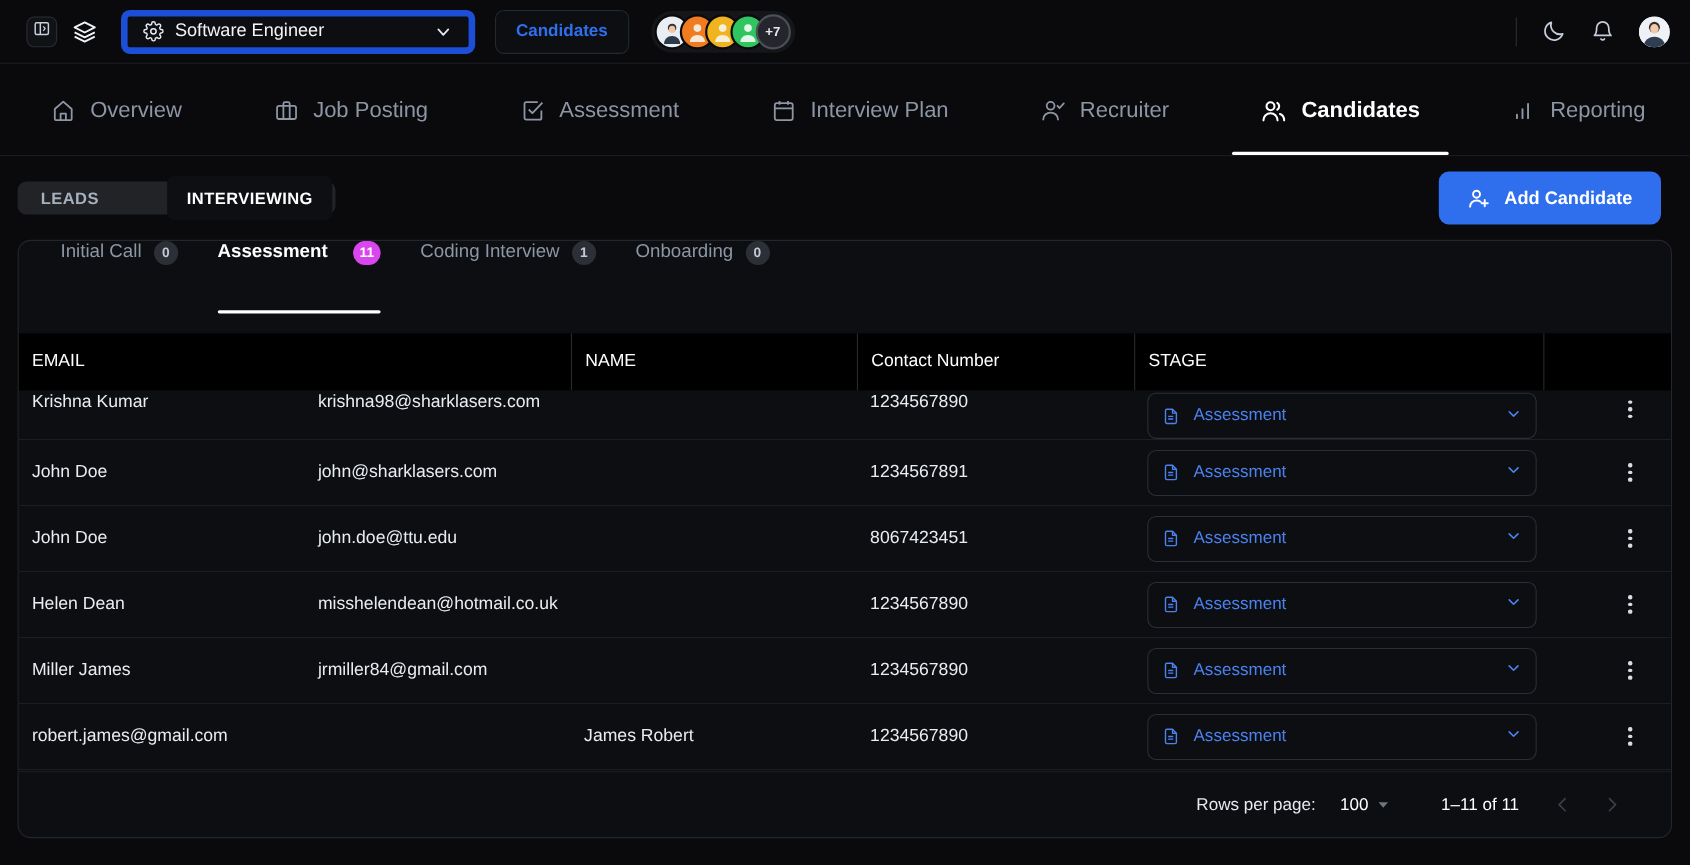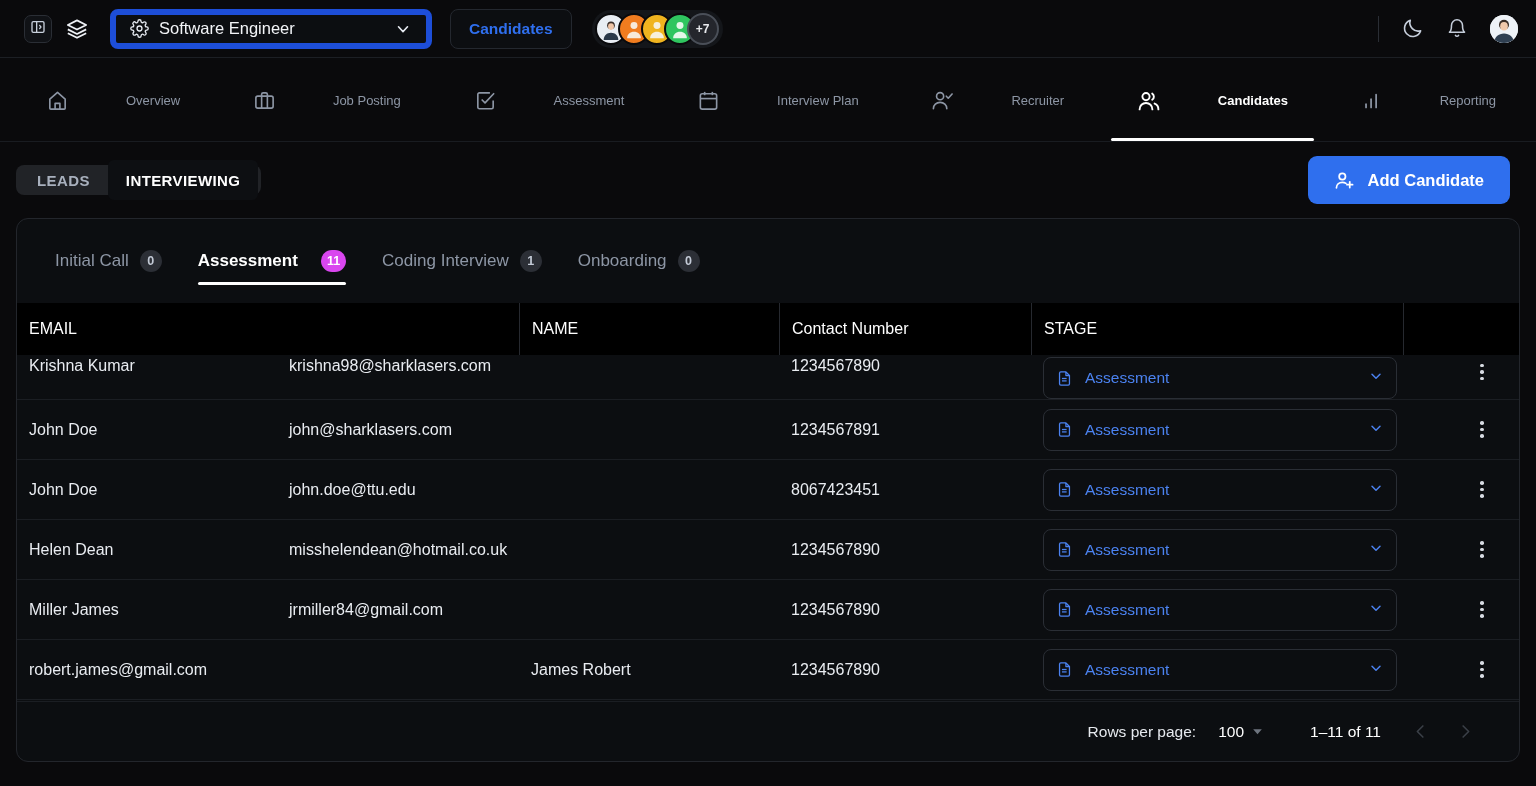--- a/index.html
+++ b/index.html
@@ -106,25 +106,24 @@
     display: flex;
     align-items: center;
     padding: 0 40px 0 46px;
     border-bottom: 1px solid #191c21;
     position: relative;
   }
   .nav-item {
     display: flex; align-items: center;
     height: 100%;
     color: #8d96a5;
-    font-size: 13px;
+    font-size: 20px;
     cursor: pointer;
     position: relative;
     padding-top: 2px;
-    gap: 44px;
   }
   .nav-item .ni { margin-right: 13px; display:flex; }
   .nav-item.active { color: #ffffff; font-weight: bold; }
   .nav-item.active::after {
     content: "";
     position: absolute;
     left: -26px; right: -26px; bottom: 0;
     height: 3px;
     background: #ffffff;
     border-radius: 2px;
@@ -137,20 +136,21 @@
     display: flex; align-items: center;
     padding: 0 26px 0 16px;
   }
   .seg {
     display: flex;
     background: #212327;
     border-radius: 8px;
     padding: 3px;
     height: 30px;
     align-items: center;
+    gap: 44px;
   }
   .seg-item {
     height: 40px;
     padding: 0 18px;
     display: flex; align-items: center;
     font-size: 15px;
     font-weight: bold;
     letter-spacing: 0.4px;
     color: #a8b0bd;
     border-radius: 6px;
@@ -186,21 +186,21 @@
     overflow: hidden;
   }
   .stage-tabs {
     height: 84px;
     display: flex;
     align-items: center;
     padding: 0 12px 0 20px;
     gap: 0;
   }
   .stab {
-    display: flex; align-items: center;
+    display: flex; 
     height: 84px;
     padding: 0 18px;
     color: #8d96a5;
     font-size: 17px;
     cursor: pointer;
     position: relative;
   }
   .stab.active { color: #fff; font-weight: bold; }
   .stab.active::after {
     content: "";

